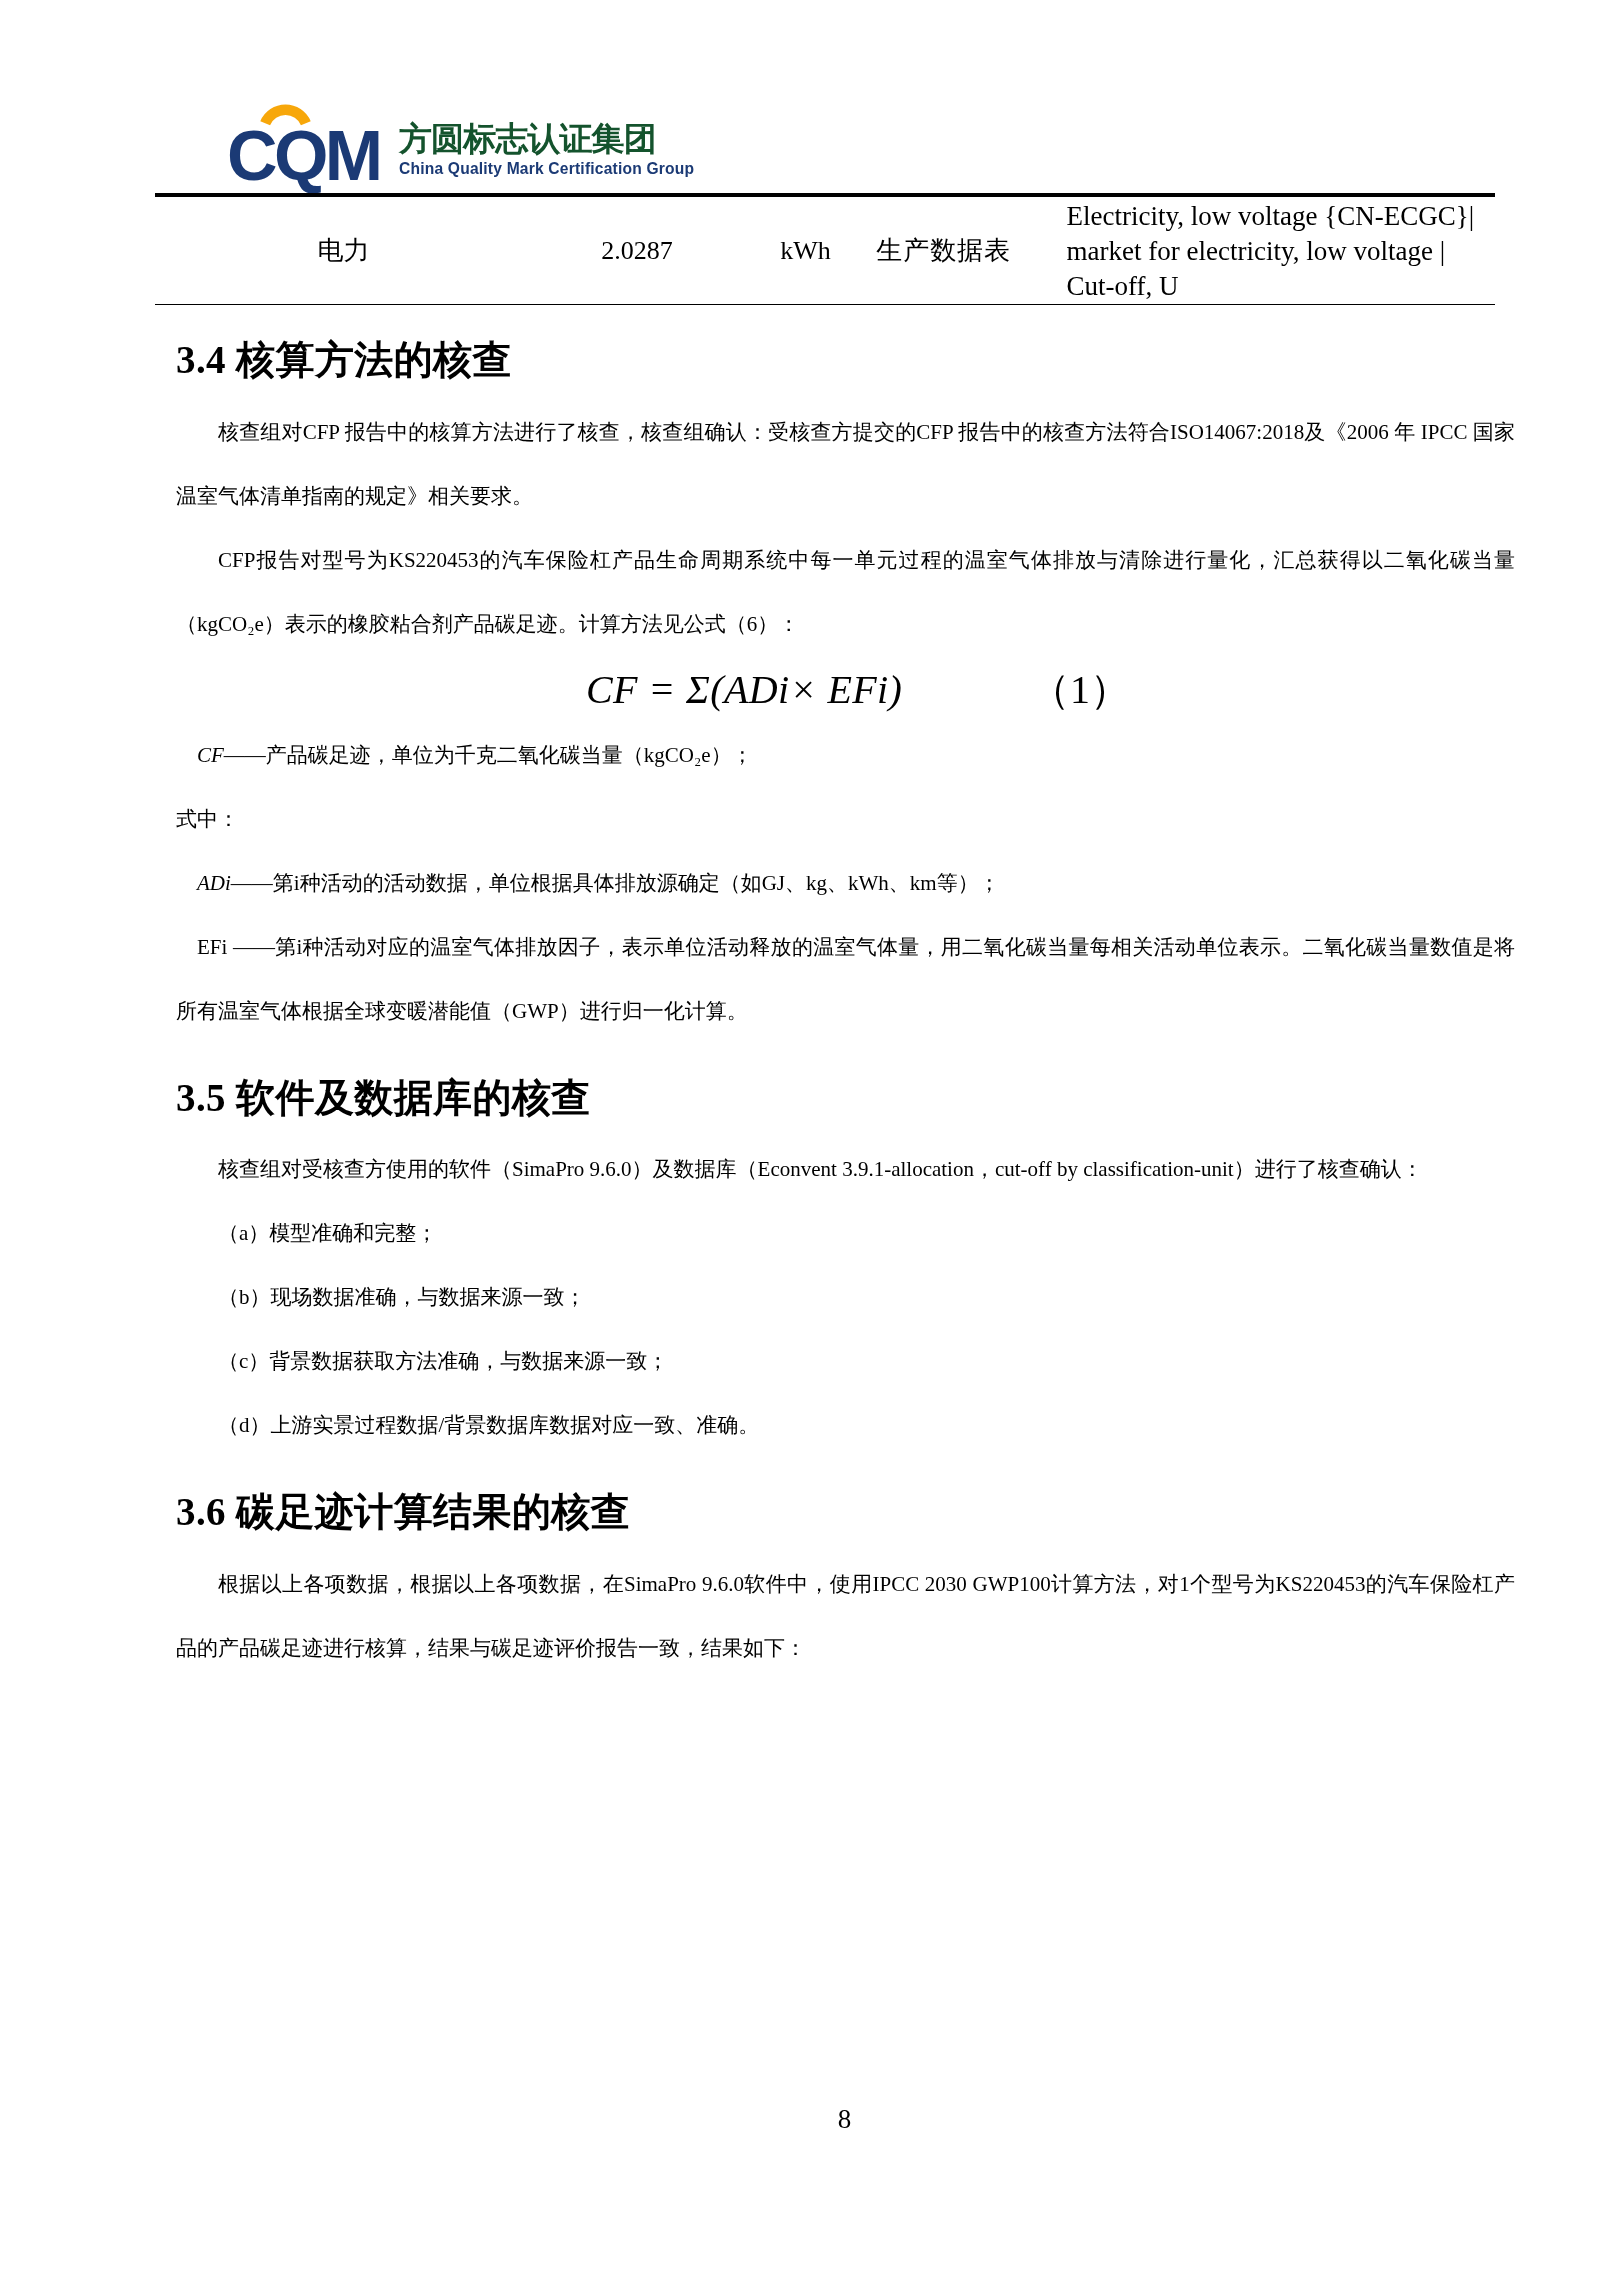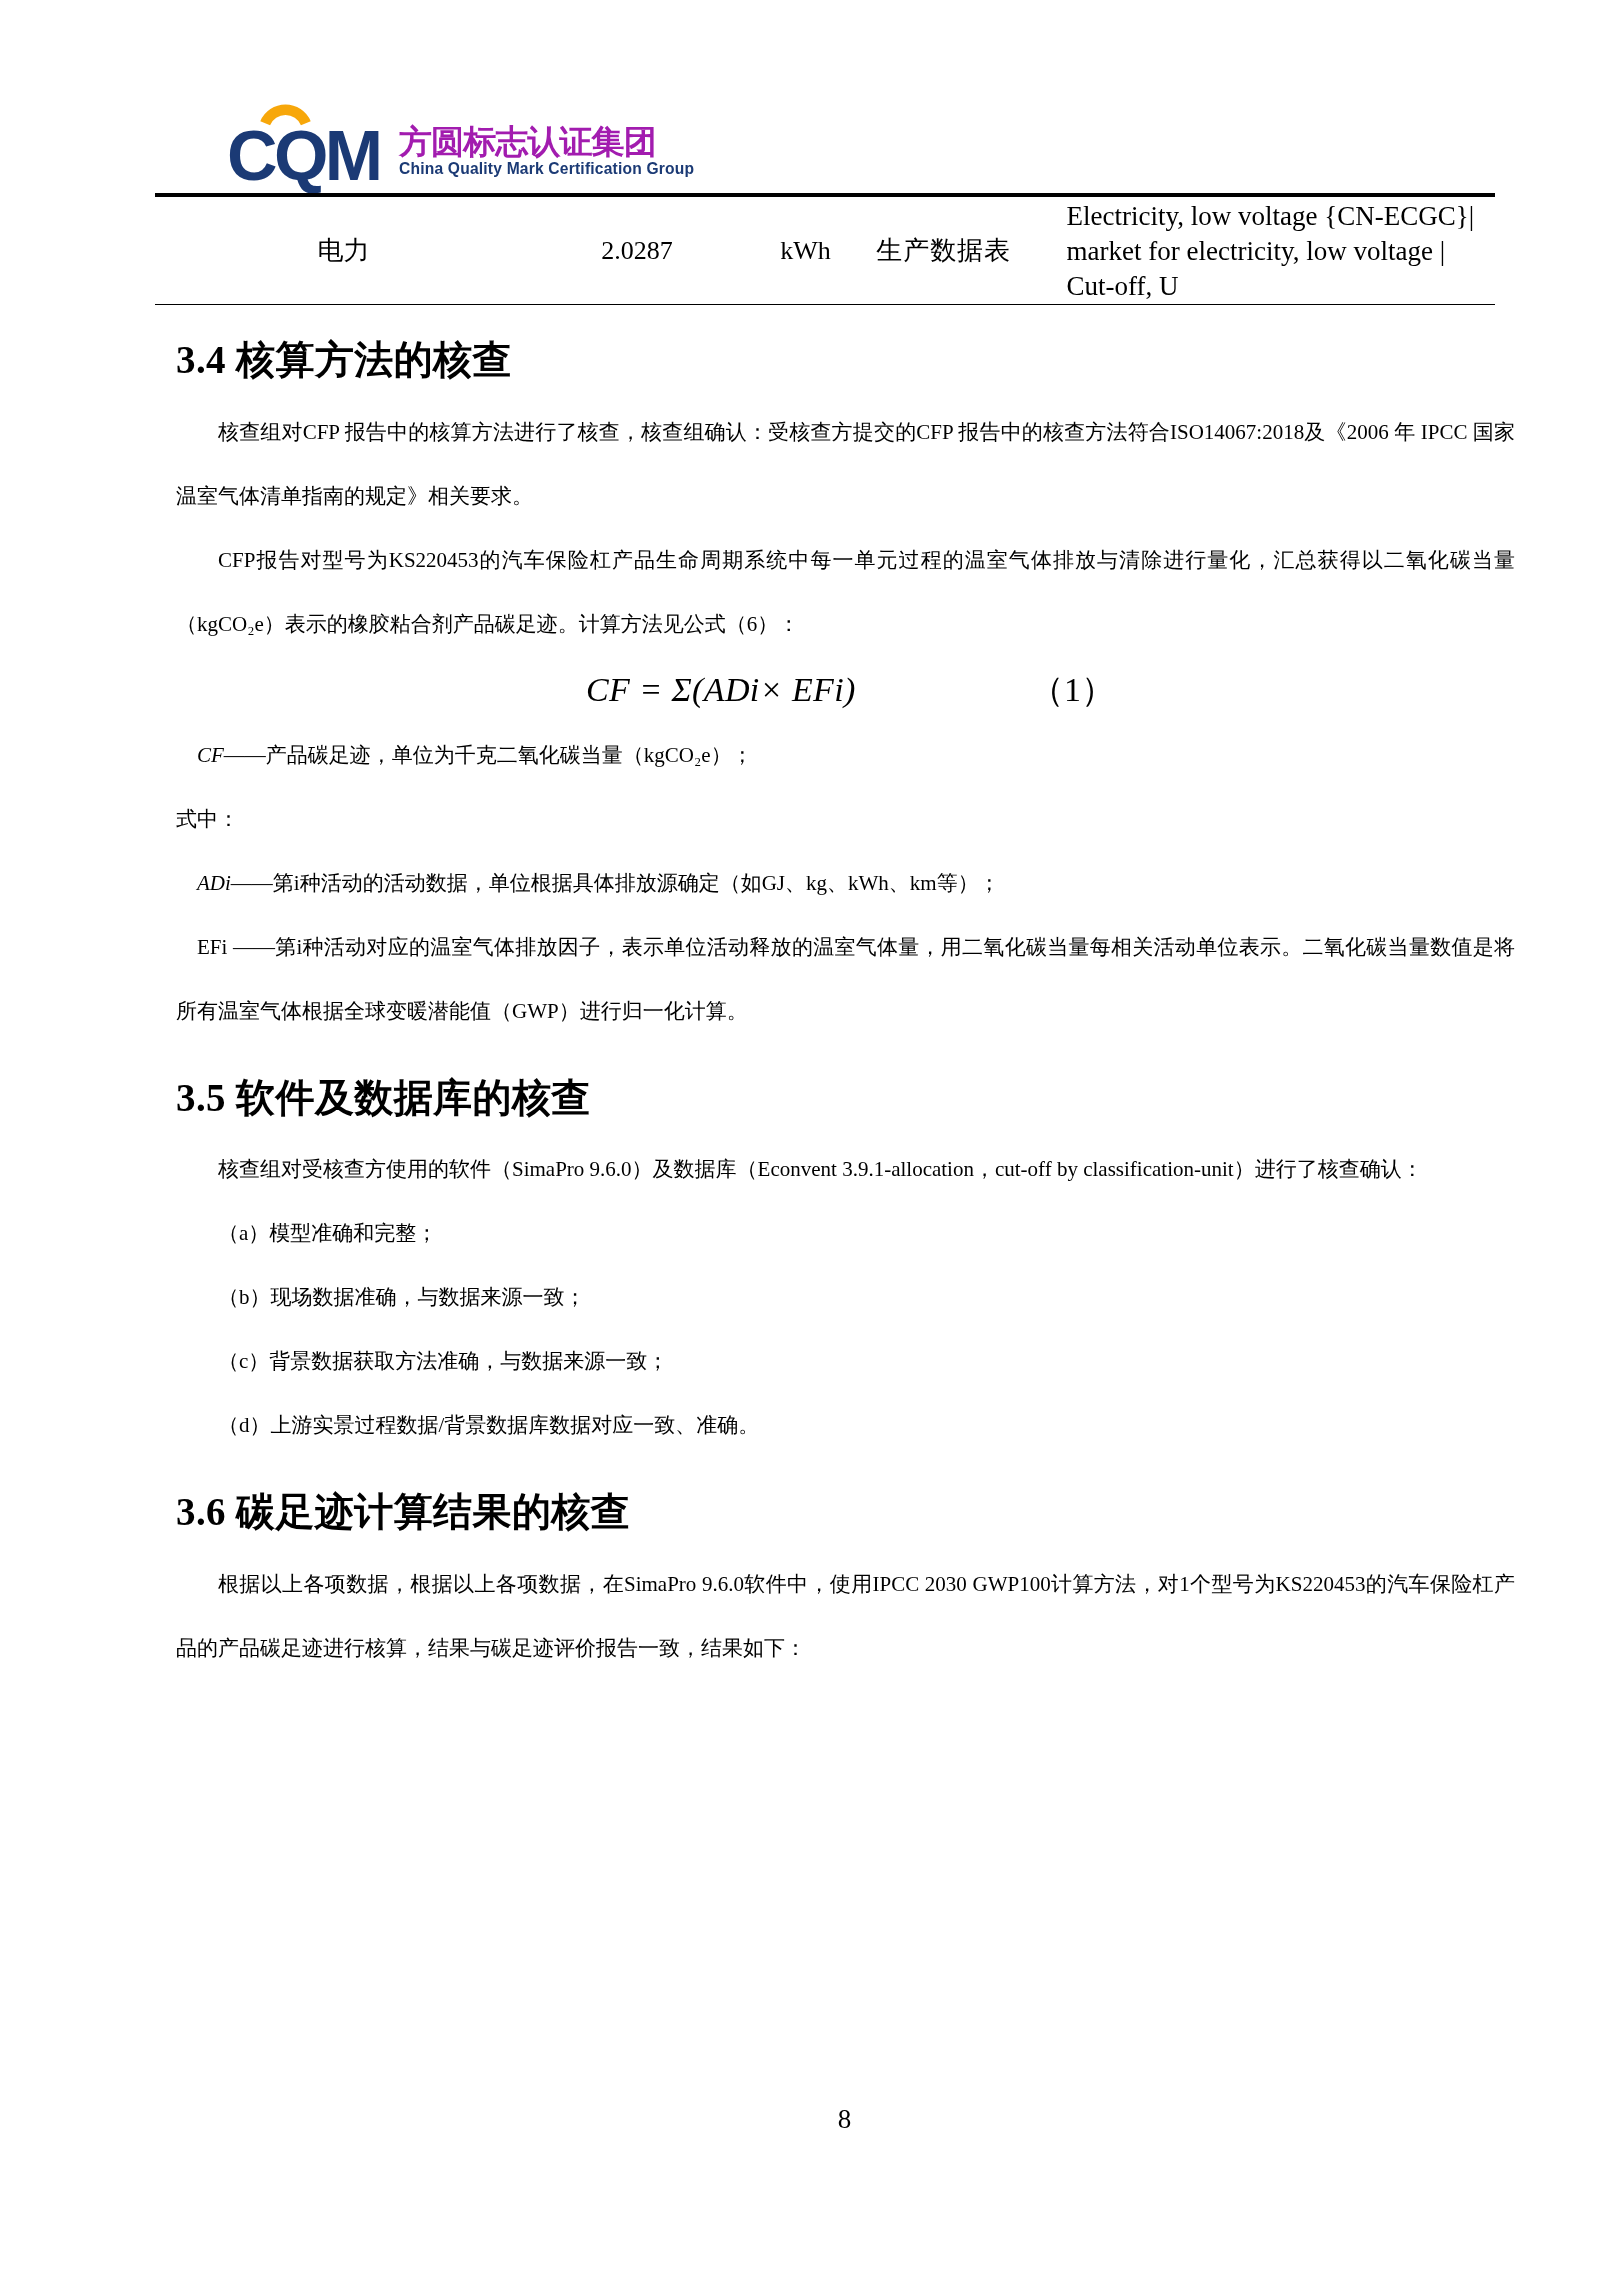--- a/index.html
+++ b/index.html
@@ -16,23 +16,23 @@
   .logo-wrap { position:absolute; top:0; left:0; width:100%; height:193px;border-radius:10px; }
   .cqm {
     position:absolute; top:121px; left:227px;
     font-family:"Liberation Sans","DejaVu Sans",sans-serif;
     font-weight:bold; font-size:70px; line-height:70px;
     letter-spacing:-3.6px; color:#1B3A75;
   }
   .logo-arc { position:absolute; top:100px; left:259px; }
   .logo-cn {
     position:absolute; top:124px; left:399px;
-    font-family:Liberation Sans, sans-serif;
+    font-family:Liberation Mono, monospace;
     font-weight:bold; font-size:33px; line-height:36px;
-    letter-spacing:-0.9px; color:#a21caf;
+    letter-spacing:-0.9px; color:#14532d;
   }
   .logo-en {
     position:absolute; top:160px; left:399px;
     font-family:"Liberation Sans","DejaVu Sans",sans-serif;
     font-weight:600; font-size:15.6px; line-height:18px;
     letter-spacing:0.2px; color:#1B3A75;
   }
 
   
   .htable {
@@ -56,21 +56,21 @@
     margin:27px 0 12.5px 0; letter-spacing:0.4px;
   }
   .para {
     font-size:21px; line-height:64px; text-align:justify;
     text-indent:2em;
   }
   .def { text-indent:1em; }
   .nodent { text-indent:0; }
   .it { font-style:italic; }
 
-  .formula { position:relative; height:67px; font-size:34px; line-height:67px; }
+  .formula { position:relative; height:67px; font-size:40px; line-height:67px; }
   .formula .expr { position:absolute; left:410px; font-style:italic; letter-spacing:0.4px; }
   .formula .fnum { position:absolute; left:854px; }
 
   
   .pagenum {
     position:absolute; top:2101px; left:176px; width:1337px;
     text-align:center; font-size:27px; line-height:36px;
   }
 </style>
 </head>

